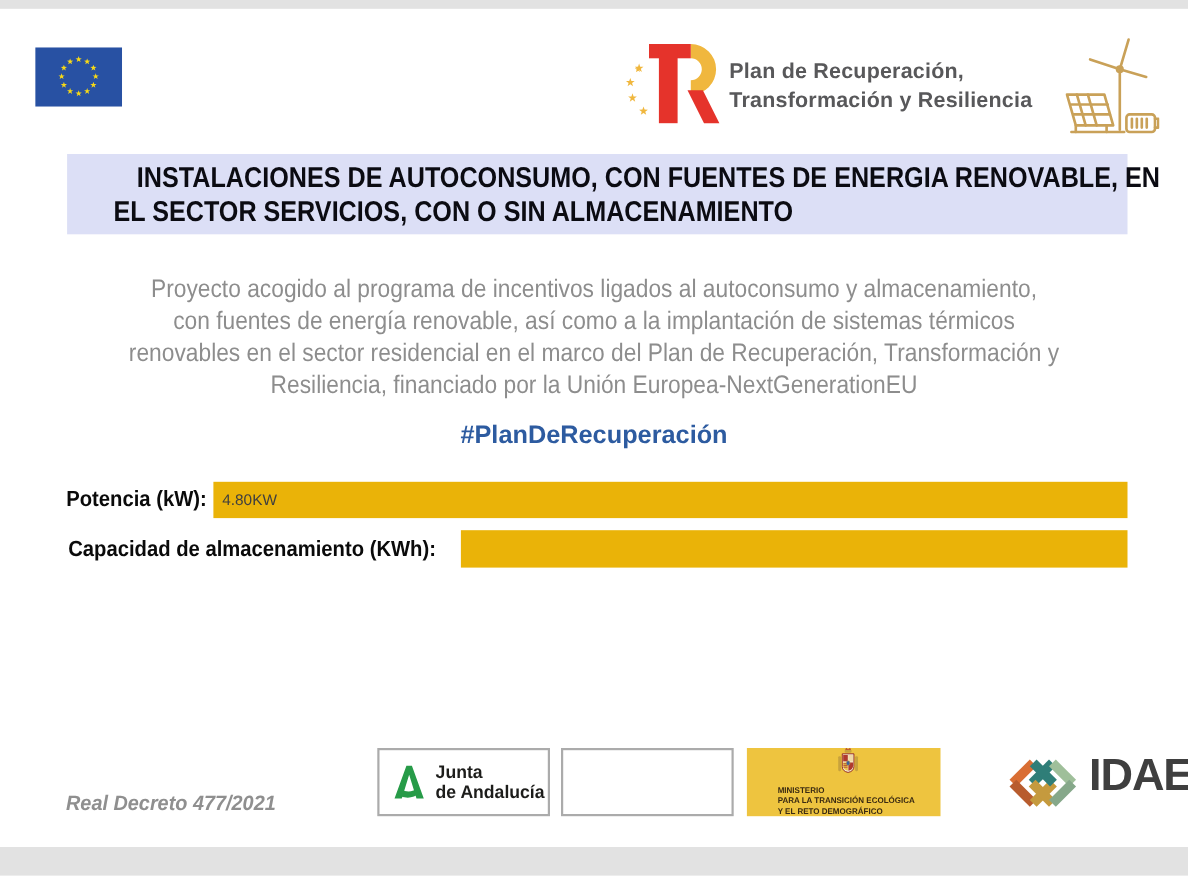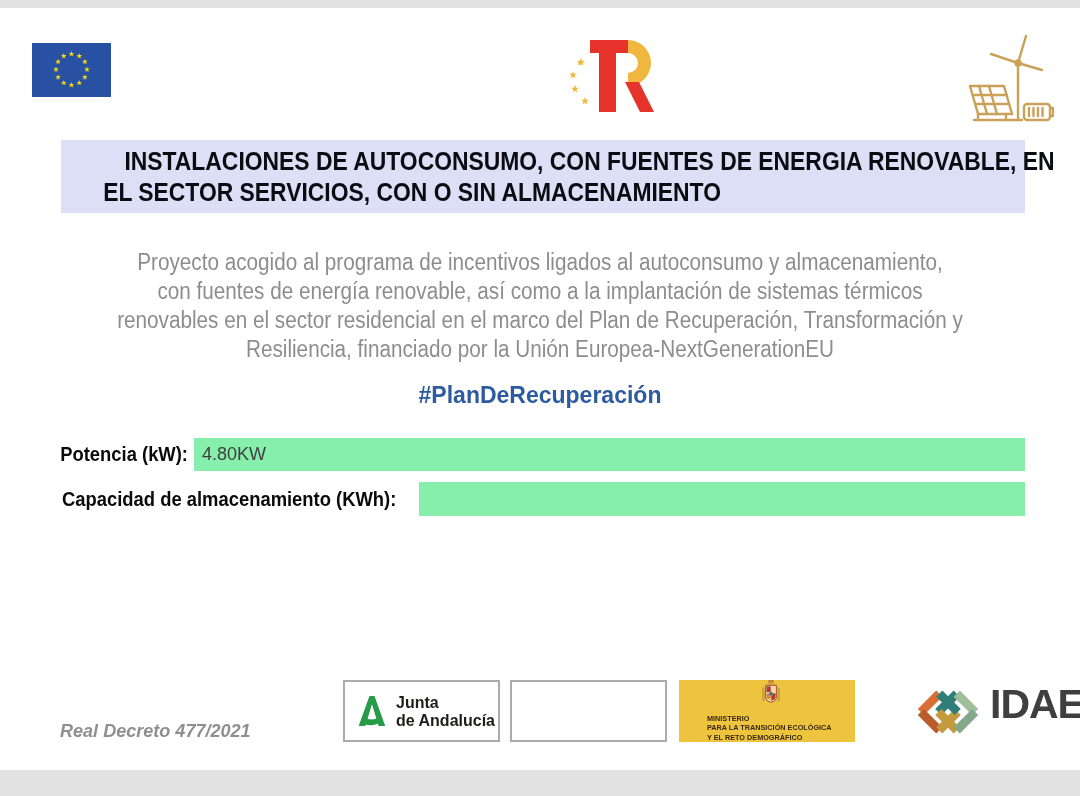--- a/index.html
+++ b/index.html
@@ -34,22 +34,22 @@
 
   .hashtag{position:absolute;left:0;top:374px;width:1080px;text-align:center;
     font-size:23px;font-weight:bold;color:#2d5ba0;}
 
   
   .lbl{position:absolute;font-weight:bold;color:#0a0a0a;font-size:20px;white-space:nowrap;}
   .lbl-potencia{left:0;top:430px;width:188px;height:33px;line-height:33px;text-align:right;
     transform:scaleX(.92);transform-origin:right center;}
   .lbl-capacidad{left:62px;top:474px;height:34px;line-height:34px;
     transform:scaleX(.92);transform-origin:left center;}
-  .field{position:absolute;background:#86efac;height:33px;line-height:33px;
-    font-size:18px;color:#3f3f3f;padding-left:8px;box-sizing:border-box;}
+  .field{position:absolute;background:#eab308;height:33px;line-height:33px;
+    font-size:14px;color:#3f3f3f;padding-left:8px;box-sizing:border-box;}
   .field-potencia{left:194px;top:430px;width:831px;}
   .field-capacidad{left:419px;top:474px;width:606px;height:34px;line-height:34px;}
 
   
   .decree{position:absolute;left:60px;top:712px;font-weight:bold;font-style:italic;
     color:#8f8f8f;font-size:19px;transform:scaleX(.95);transform-origin:left center;white-space:nowrap;}
   .logo-box{position:absolute;top:672px;height:62px;box-sizing:border-box;border:2px solid #ababab;background:#fff;}
   .junta-box{left:343px;width:157px;display:flex;align-items:center;padding-left:12px;gap:9px;}
   .junta-text span{display:block;font-weight:bold;color:#1d1d1b;font-size:16.5px;line-height:18.5px;
     transform:scaleX(.97);transform-origin:left center;white-space:nowrap;}
@@ -101,20 +101,24 @@
         </g>
       <g transform="translate(15,30) scale(1.4)">
           <use href="#star"></use>
         </g>
     </g>
     <path d="M62 8 A23 23 0 0 1 62 54 L62 41 A10 10 0 0 0 62 21 Z" fill="#f0b73e"></path>
     <rect x="24" y="8" width="38" height="13" fill="#e5332b"></rect>
     <rect x="33" y="8" width="17" height="72" fill="#e5332b"></rect>
     <path d="M59 50 L73 50 L88 80 L74 80 Z" fill="#e5332b"></path>
   </svg>
+  <div class="plan-text">
+    <span>Plan de Recuperación,</span>
+    <span>Transformación y Resiliencia</span>
+  </div>
 
   <svg class="renewable-icon" width="94" height="100" viewBox="0 0 94 100">
     <g stroke="#c9a158" stroke-width="2.4" fill="none" stroke-linecap="round" stroke-linejoin="round">
       <line x1="58" y1="36" x2="58" y2="90"></line>
       <line x1="58" y1="35" x2="66" y2="8"></line>
       <line x1="58" y1="35" x2="31" y2="26"></line>
       <line x1="58" y1="35" x2="82" y2="42"></line>
       <circle cx="58" cy="35" r="2.5"></circle>
       <path d="M10 58 L44 58 L52 86 L18 86 Z"></path>
       <path d="M19 58 L27 86 M29 58 L37 86 M14 67 L47 67 M16 76 L49 76"></path>

